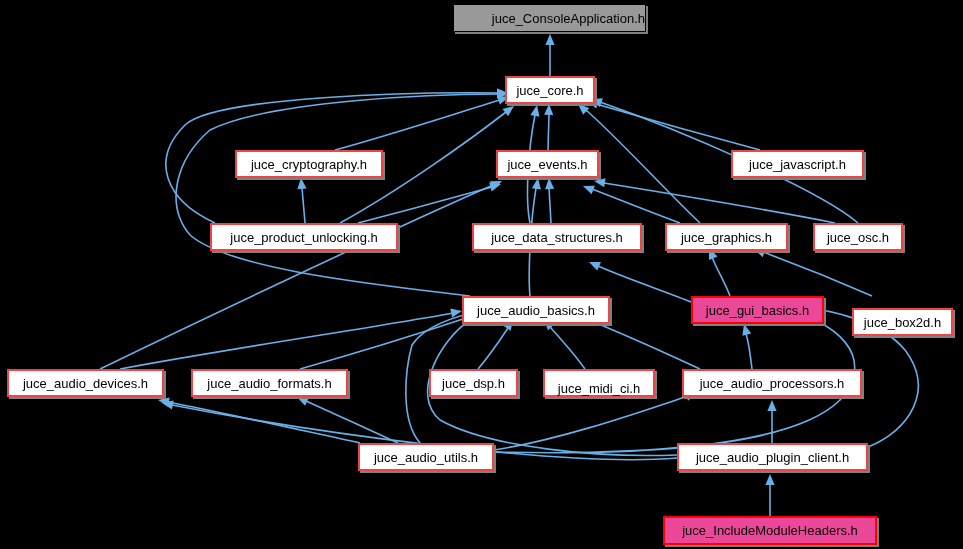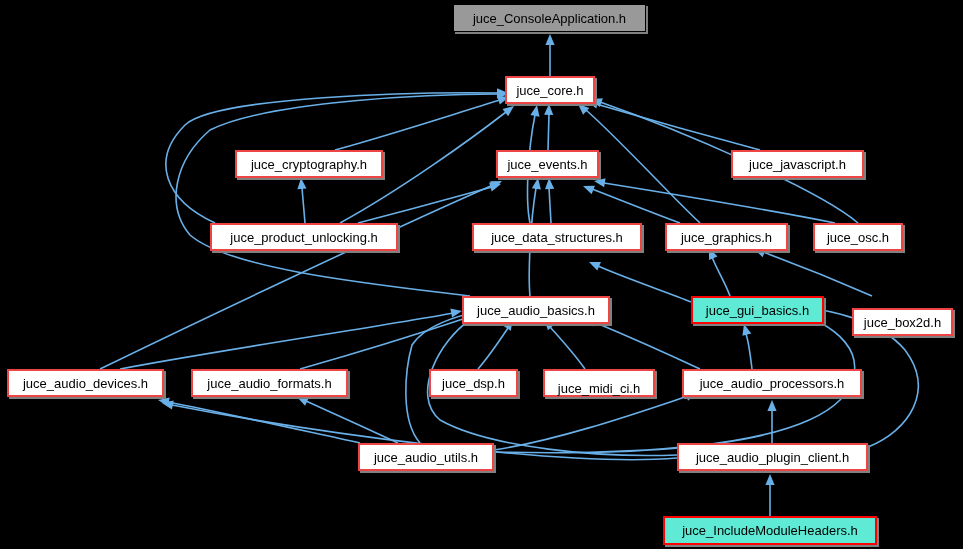--- a/index.html
+++ b/index.html
@@ -36,21 +36,21 @@
     color: #000000;
     white-space: nowrap;
     letter-spacing: 0px;
     line-height: 1;
   }
   .node-box.node-root {
     background: #999999;
     border: 1px solid #000000;
   }
   .node-box.node-highlight {
-    background: #5eead4;
+    background: #ec4899;
     border: 2px solid #ff0000;
     box-shadow: 2px 2px 0 0 #808080;
   }
   .node-label {
     pointer-events: none;
   }
 </style>
 </head>
 <body>
 
@@ -231,21 +231,21 @@
         <line x1="172" y1="405" x2="172.79907736779228" y2="405.0928277531695" stroke="#6ab0e8" stroke-width="1.6"></line>
         <polygon points="162,403 173.67425988275406,400.57684994482 171.9238948528305,409.608805561519" fill="#6ab0e8"></polygon>
       </g>
       <g>
         <path d="M 770,516 L 770,484" fill="none" stroke="#6ab0e8" stroke-width="1.6"></path>
         <line x1="770" y1="484" x2="770" y2="485" stroke="#6ab0e8" stroke-width="1.6"></line>
         <polygon points="770,474 774.6,485 765.4,485" fill="#6ab0e8"></polygon>
       </g>
     </svg>
   <div id="nodes-layer">
-      <div class="node-box node-root" style="left: 453px; top: 4px; width: 193px; height: 28px;">
+      <div class="node-box node-root" style="left: 453px; top: 4px; width: 193px; height: 28px; justify-content: flex-end;">
         <span class="node-label">juce_ConsoleApplication.h</span>
       </div>
       <div class="node-box" style="left: 505px; top: 76px; width: 90px; height: 28px;">
         <span class="node-label">juce_core.h</span>
       </div>
       <div class="node-box" style="left: 235px; top: 150px; width: 148px; height: 28px;">
         <span class="node-label">juce_cryptography.h</span>
       </div>
       <div class="node-box" style="left: 496px; top: 150px; width: 103px; height: 28px;">
         <span class="node-label">juce_events.h</span>

